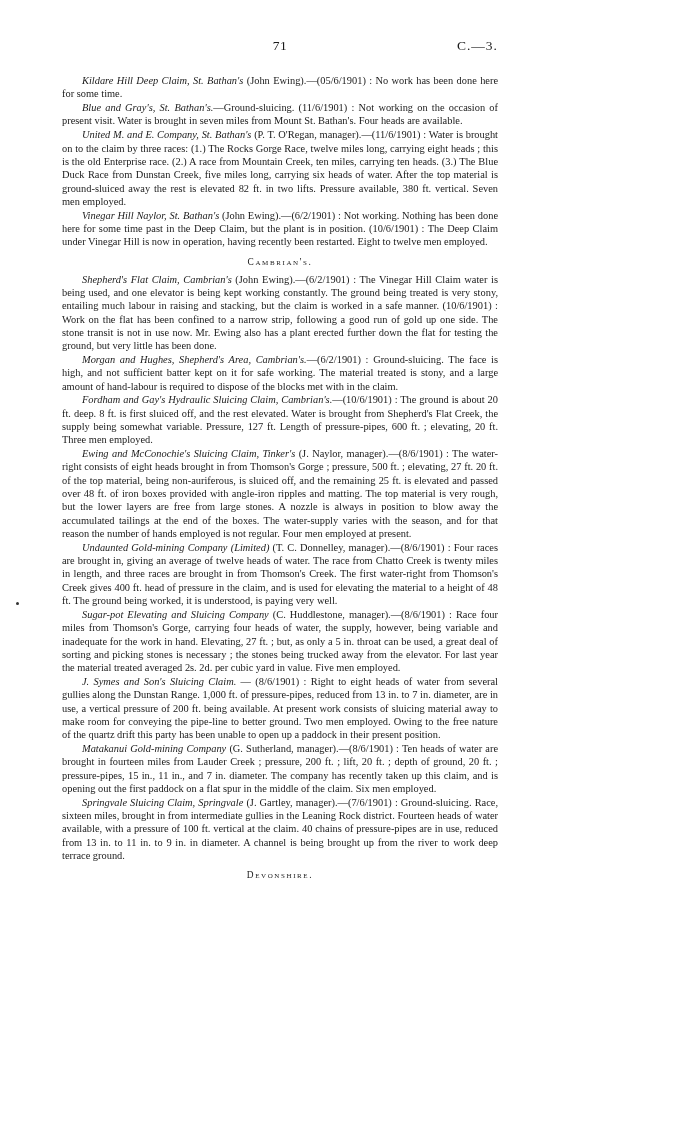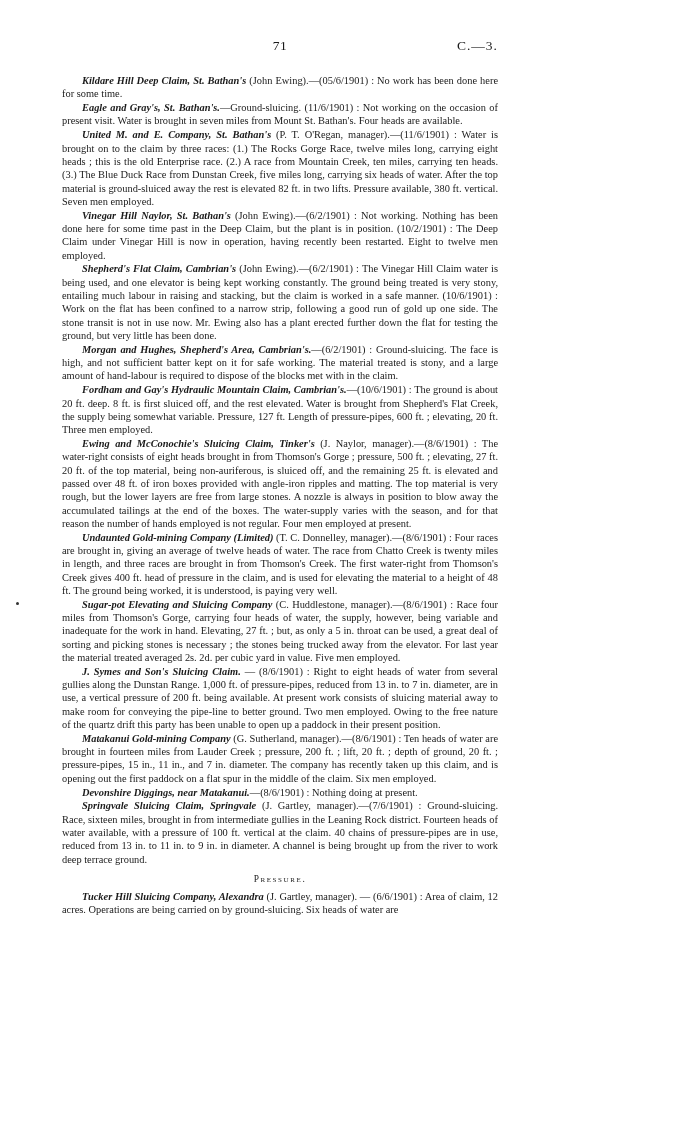--- a/index.html
+++ b/index.html
@@ -49,21 +49,20 @@
   }
   p.para {
     margin: 0 0 0.5px 0;
     text-indent: 20px;
     text-align: justify;
     text-justify: inter-word;
     hyphens: none;
   }
   p.para .lead {
     font-style: italic;
-    font-weight: bold;
   }
   .section-head {
     text-align: center;
     font-size: 9.4px;
     letter-spacing: 1.6px;
     margin: 7px 0 5px 0;
     font-variant: small-caps;
   }
   .dot-left {
     position: absolute;
@@ -80,32 +79,31 @@
 
 <div class="page">
 
   <div class="header">
     <div class="page-number">71</div>
     <div class="header-right">C.—3.</div>
   </div>
 
   <div class="body-col" id="body-col">
       <p class="para"><span class="lead">Kildare Hill Deep Claim, St. Bathan's</span><span> (John Ewing).—(05/6/1901) : No work has been done here for some time.</span></p>
-      <p class="para"><span class="lead">Eagle and Gray's, St. Bathan's.</span><span>—Ground-sluicing.  (11/6/1901) : Not working on the occasion of present visit.  Water is brought in seven miles from Mount St. Bathan's.  Four heads are available.</span></p>
+      <p class="para"><span class="lead">Blue and Gray's, St. Bathan's.</span><span>—Ground-sluicing.  (11/6/1901) : Not working on the occasion of present visit.  Water is brought in seven miles from Mount St. Bathan's.  Four heads are available.</span></p>
       <p class="para"><span class="lead">United M. and E. Company, St. Bathan's</span><span> (P. T. O'Regan, manager).—(11/6/1901) : Water is brought on to the claim by three races: (1.) The Rocks Gorge Race, twelve miles long, carrying eight heads ; this is the old Enterprise race.  (2.) A race from Mountain Creek, ten miles, carrying ten heads.  (3.) The Blue Duck Race from Dunstan Creek, five miles long, carrying six heads of water.  After the top material is ground-sluiced away the rest is elevated 82 ft. in two lifts.  Pressure available, 380 ft. vertical.  Seven men employed.</span></p>
-      <p class="para"><span class="lead">Vinegar Hill Naylor, St. Bathan's</span><span> (John Ewing).—(6/2/1901) : Not working.  Nothing has been done here for some time past in the Deep Claim, but the plant is in position.  (10/2/1901) : The Deep Claim under Vinegar Hill is now in operation, having recently been restarted.  Eight to twelve men employed.</span></p>
+      <p class="para"><span class="lead">Vinegar Hill Naylor, St. Bathan's</span><span> (John Ewing).—(6/2/1901) : Not working.  Nothing has been done here for some time past in the Deep Claim, but the plant is in position.  (10/6/1901) : The Deep Claim under Vinegar Hill is now in operation, having recently been restarted.  Eight to twelve men employed.</span></p>
+      <div class="section-head">Cambrian's.</div>
       <p class="para"><span class="lead">Shepherd's Flat Claim, Cambrian's</span><span> (John Ewing).—(6/2/1901) : The Vinegar Hill Claim water is being used, and one elevator is being kept working constantly.  The ground being treated is very stony, entailing much labour in raising and stacking, but the claim is worked in a safe manner.  (10/6/1901) : Work on the flat has been confined to a narrow strip, following a good run of gold up one side.  The stone transit is not in use now.  Mr. Ewing also has a plant erected further down the flat for testing the ground, but very little has been done.</span></p>
       <p class="para"><span class="lead">Morgan and Hughes, Shepherd's Area, Cambrian's.</span><span>—(6/2/1901) : Ground-sluicing.  The face is high, and not sufficient batter kept on it for safe working.  The material treated is stony, and a large amount of hand-labour is required to dispose of the blocks met with in the claim.</span></p>
-      <p class="para"><span class="lead">Fordham and Gay's Hydraulic Mountain Claim, Cambrian's.</span><span>—(10/6/1901) : The ground is about 20 ft. deep.  8 ft. is first sluiced off, and the rest elevated.  Water is brought from Shepherd's Flat Creek, the supply being somewhat variable.  Pressure, 127 ft.  Length of pressure-pipes, 600 ft. ; elevating, 20 ft.  Three men employed.</span></p>
+      <p class="para"><span class="lead">Fordham and Gay's Hydraulic Sluicing Claim, Cambrian's.</span><span>—(10/6/1901) : The ground is about 20 ft. deep.  8 ft. is first sluiced off, and the rest elevated.  Water is brought from Shepherd's Flat Creek, the supply being somewhat variable.  Pressure, 127 ft.  Length of pressure-pipes, 600 ft. ; elevating, 20 ft.  Three men employed.</span></p>
       <p class="para"><span class="lead">Ewing and McConochie's Sluicing Claim, Tinker's</span><span> (J. Naylor, manager).—(8/6/1901) : The water-right consists of eight heads brought in from Thomson's Gorge ; pressure, 500 ft. ; elevating, 27 ft.  20 ft. of the top material, being non-auriferous, is sluiced off, and the remaining 25 ft. is elevated and passed over 48 ft. of iron boxes provided with angle-iron ripples and matting.  The top material is very rough, but the lower layers are free from large stones.  A nozzle is always in position to blow away the accumulated tailings at the end of the boxes.  The water-supply varies with the season, and for that reason the number of hands employed is not regular.  Four men employed at present.</span></p>
       <p class="para"><span class="lead">Undaunted Gold-mining Company (Limited)</span><span>  (T. C. Donnelley, manager).—(8/6/1901) : Four races are brought in, giving an average of twelve heads of water.  The race from Chatto Creek is twenty miles in length, and three races are brought in from Thomson's Creek.  The first water-right from Thomson's Creek gives 400 ft. head of pressure in the claim, and is used for elevating the material to a height of 48 ft.  The ground being worked, it is understood, is paying very well.</span></p>
       <p class="para"><span class="lead">Sugar-pot Elevating and Sluicing Company</span><span> (C. Huddlestone, manager).—(8/6/1901) : Race four miles from Thomson's Gorge, carrying four heads of water, the supply, however, being variable and inadequate for the work in hand.  Elevating, 27 ft. ; but, as only a 5 in. throat can be used, a great deal of sorting and picking stones is necessary ; the stones being trucked away from the elevator.  For last year the material treated averaged 2s. 2d. per cubic yard in value.  Five men employed.</span></p>
       <p class="para"><span class="lead">J. Symes and Son's Sluicing Claim.</span><span> — (8/6/1901) : Right to eight heads of water from several gullies along the Dunstan Range.  1,000 ft. of pressure-pipes, reduced from 13 in. to 7 in. diameter, are in use, a vertical pressure of 200 ft. being available.  At present work consists of sluicing material away to make room for conveying the pipe-line to better ground.  Two men employed.  Owing to the free nature of the quartz drift this party has been unable to open up a paddock in their present position.</span></p>
       <p class="para"><span class="lead">Matakanui Gold-mining Company</span><span> (G. Sutherland, manager).—(8/6/1901) : Ten heads of water are brought in fourteen miles from Lauder Creek ; pressure, 200 ft. ; lift, 20 ft. ; depth of ground, 20 ft. ; pressure-pipes, 15 in., 11 in., and 7 in. diameter.  The company has recently taken up this claim, and is opening out the first paddock on a flat spur in the middle of the claim.  Six men employed.</span></p>
-      <p class="para"><span class="lead">Devonshire Diggings, near Matakanui.</span><span>—(8/6/1901) : Nothing doing at present.</span></p>
       <p class="para"><span class="lead">Springvale Sluicing Claim, Springvale</span><span> (J. Gartley, manager).—(7/6/1901) : Ground-sluicing.  Race, sixteen miles, brought in from intermediate gullies in the Leaning Rock district.  Fourteen heads of water available, with a pressure of 100 ft. vertical at the claim.  40 chains of pressure-pipes are in use, reduced from 13 in. to 11 in. to 9 in. in diameter.  A channel is being brought up from the river to work deep terrace ground.</span></p>
-      <div class="section-head">Pressure.</div>
-      <p class="para"><span class="lead">Tucker Hill Sluicing Company, Alexandra</span><span> (J. Gartley, manager). — (6/6/1901) : Area of claim, 12 acres.  Operations are being carried on by ground-sluicing.  Six heads of water are</span></p>
+      <div class="section-head">Devonshire.</div>
     </div>
 
   <div class="dot-left"></div>
 
 </div>
 
 </body></html>

